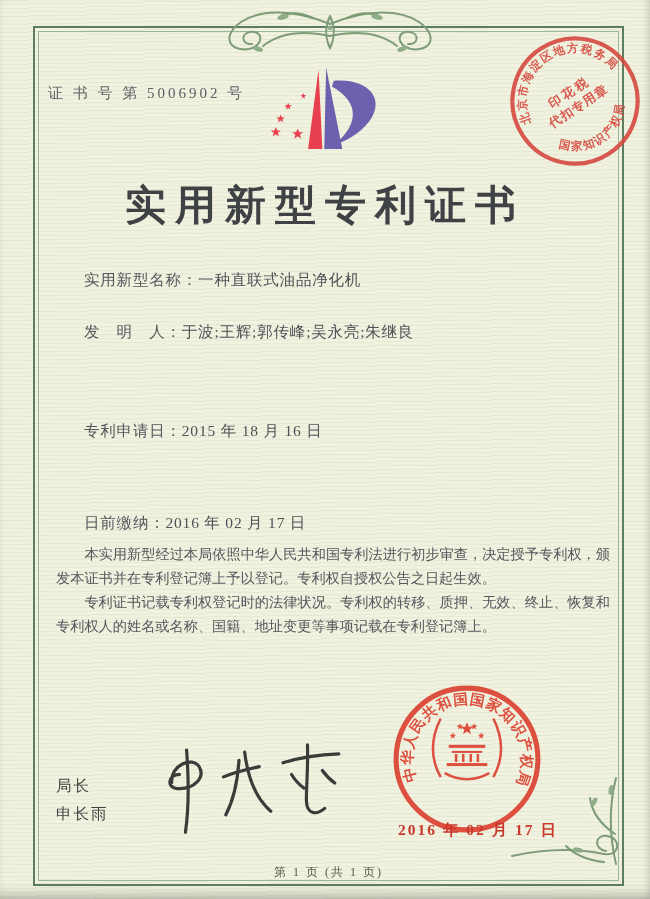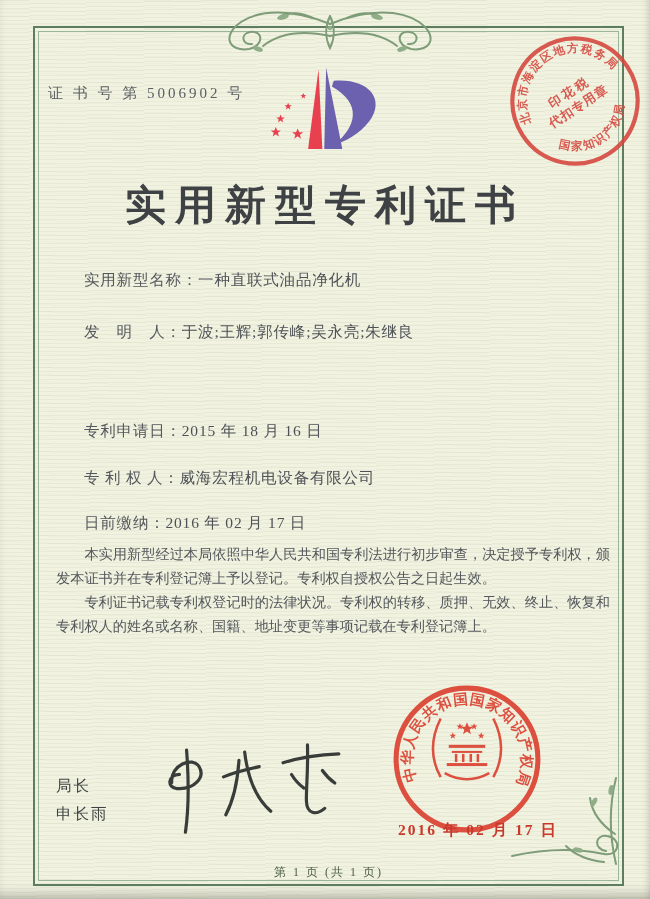--- a/index.html
+++ b/index.html
@@ -131,23 +131,20 @@
   <div class="title">实用新型专利证书</div>
 
   <div class="row" style="top:270px">
     <span class="lbl">实用新型名称：</span><span class="val">一种直联式油品净化机</span>
   </div>
   <div class="row" style="top:322px">
     <span class="lbl">发　明　人：</span><span class="val">于波;王辉;郭传峰;吴永亮;朱继良</span>
   </div>
   <div class="row" style="top:421px">
     <span class="lbl">专利申请日：</span><span class="val">2015 年 18 月 16 日</span>
-  </div>
-  <div class="row" style="top:468px">
-    <span class="lbl">专 利 权 人：</span><span class="val">威海宏程机电设备有限公司</span>
   </div>
   <div class="row" style="top:513px">
     <span class="lbl">日前缴纳：</span><span class="val">2016 年 02 月 17 日</span>
   </div>
 
   <div class="paras">
     <p>本实用新型经过本局依照中华人民共和国专利法进行初步审查，决定授予专利权，颁发本证书并在专利登记簿上予以登记。专利权自授权公告之日起生效。</p>
     <p>专利证书记载专利权登记时的法律状况。专利权的转移、质押、无效、终止、恢复和专利权人的姓名或名称、国籍、地址变更等事项记载在专利登记簿上。</p>
   </div>
 

